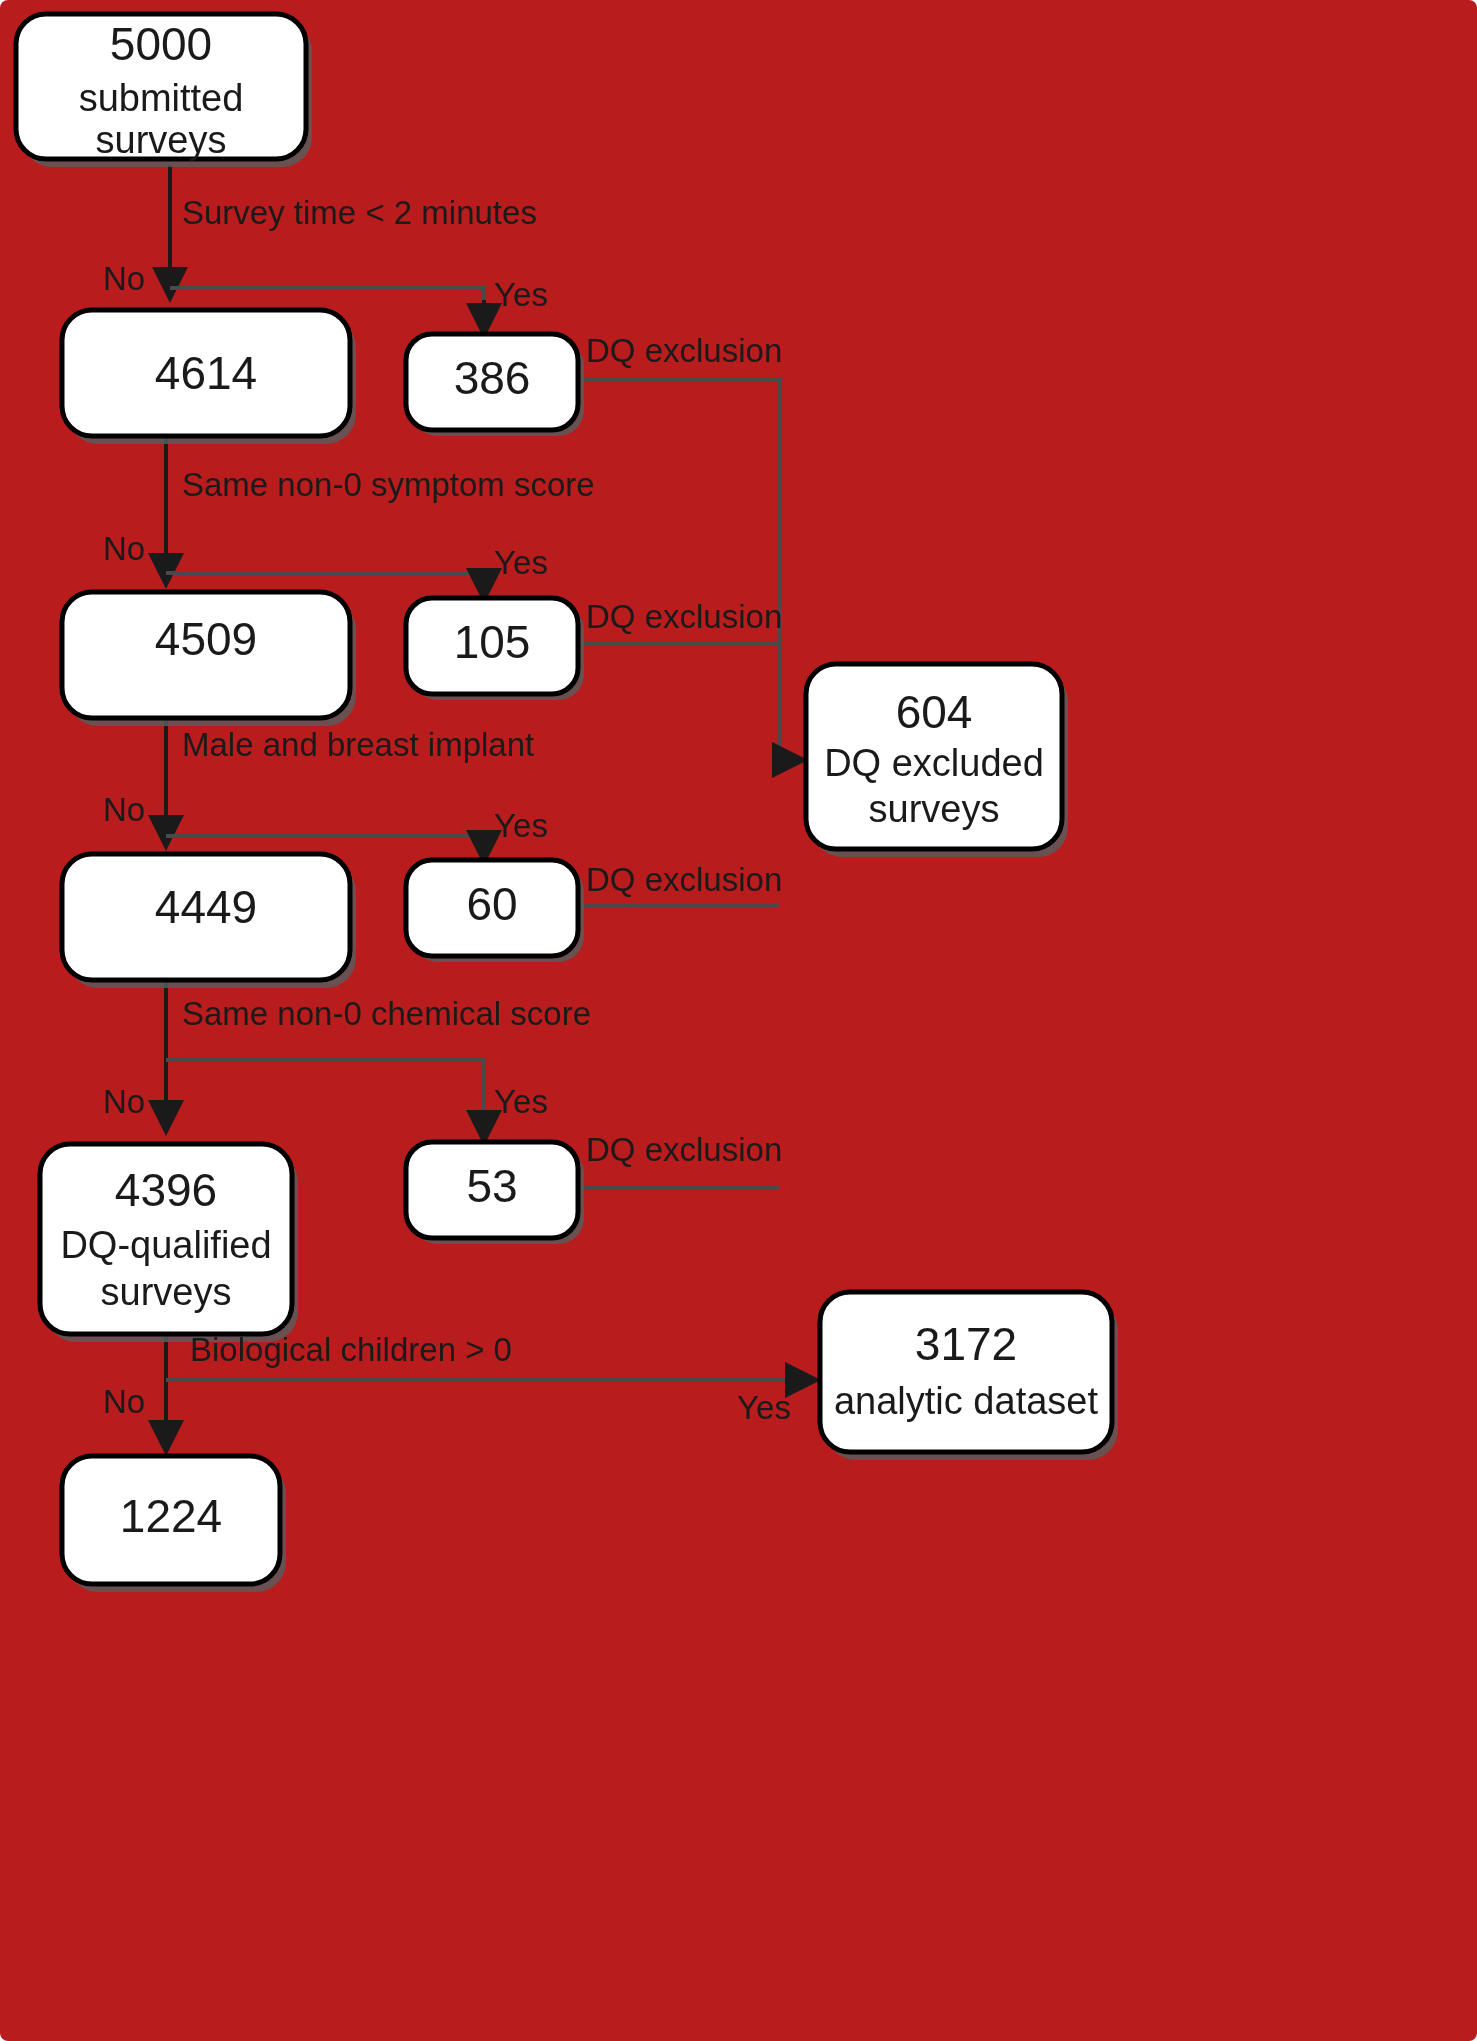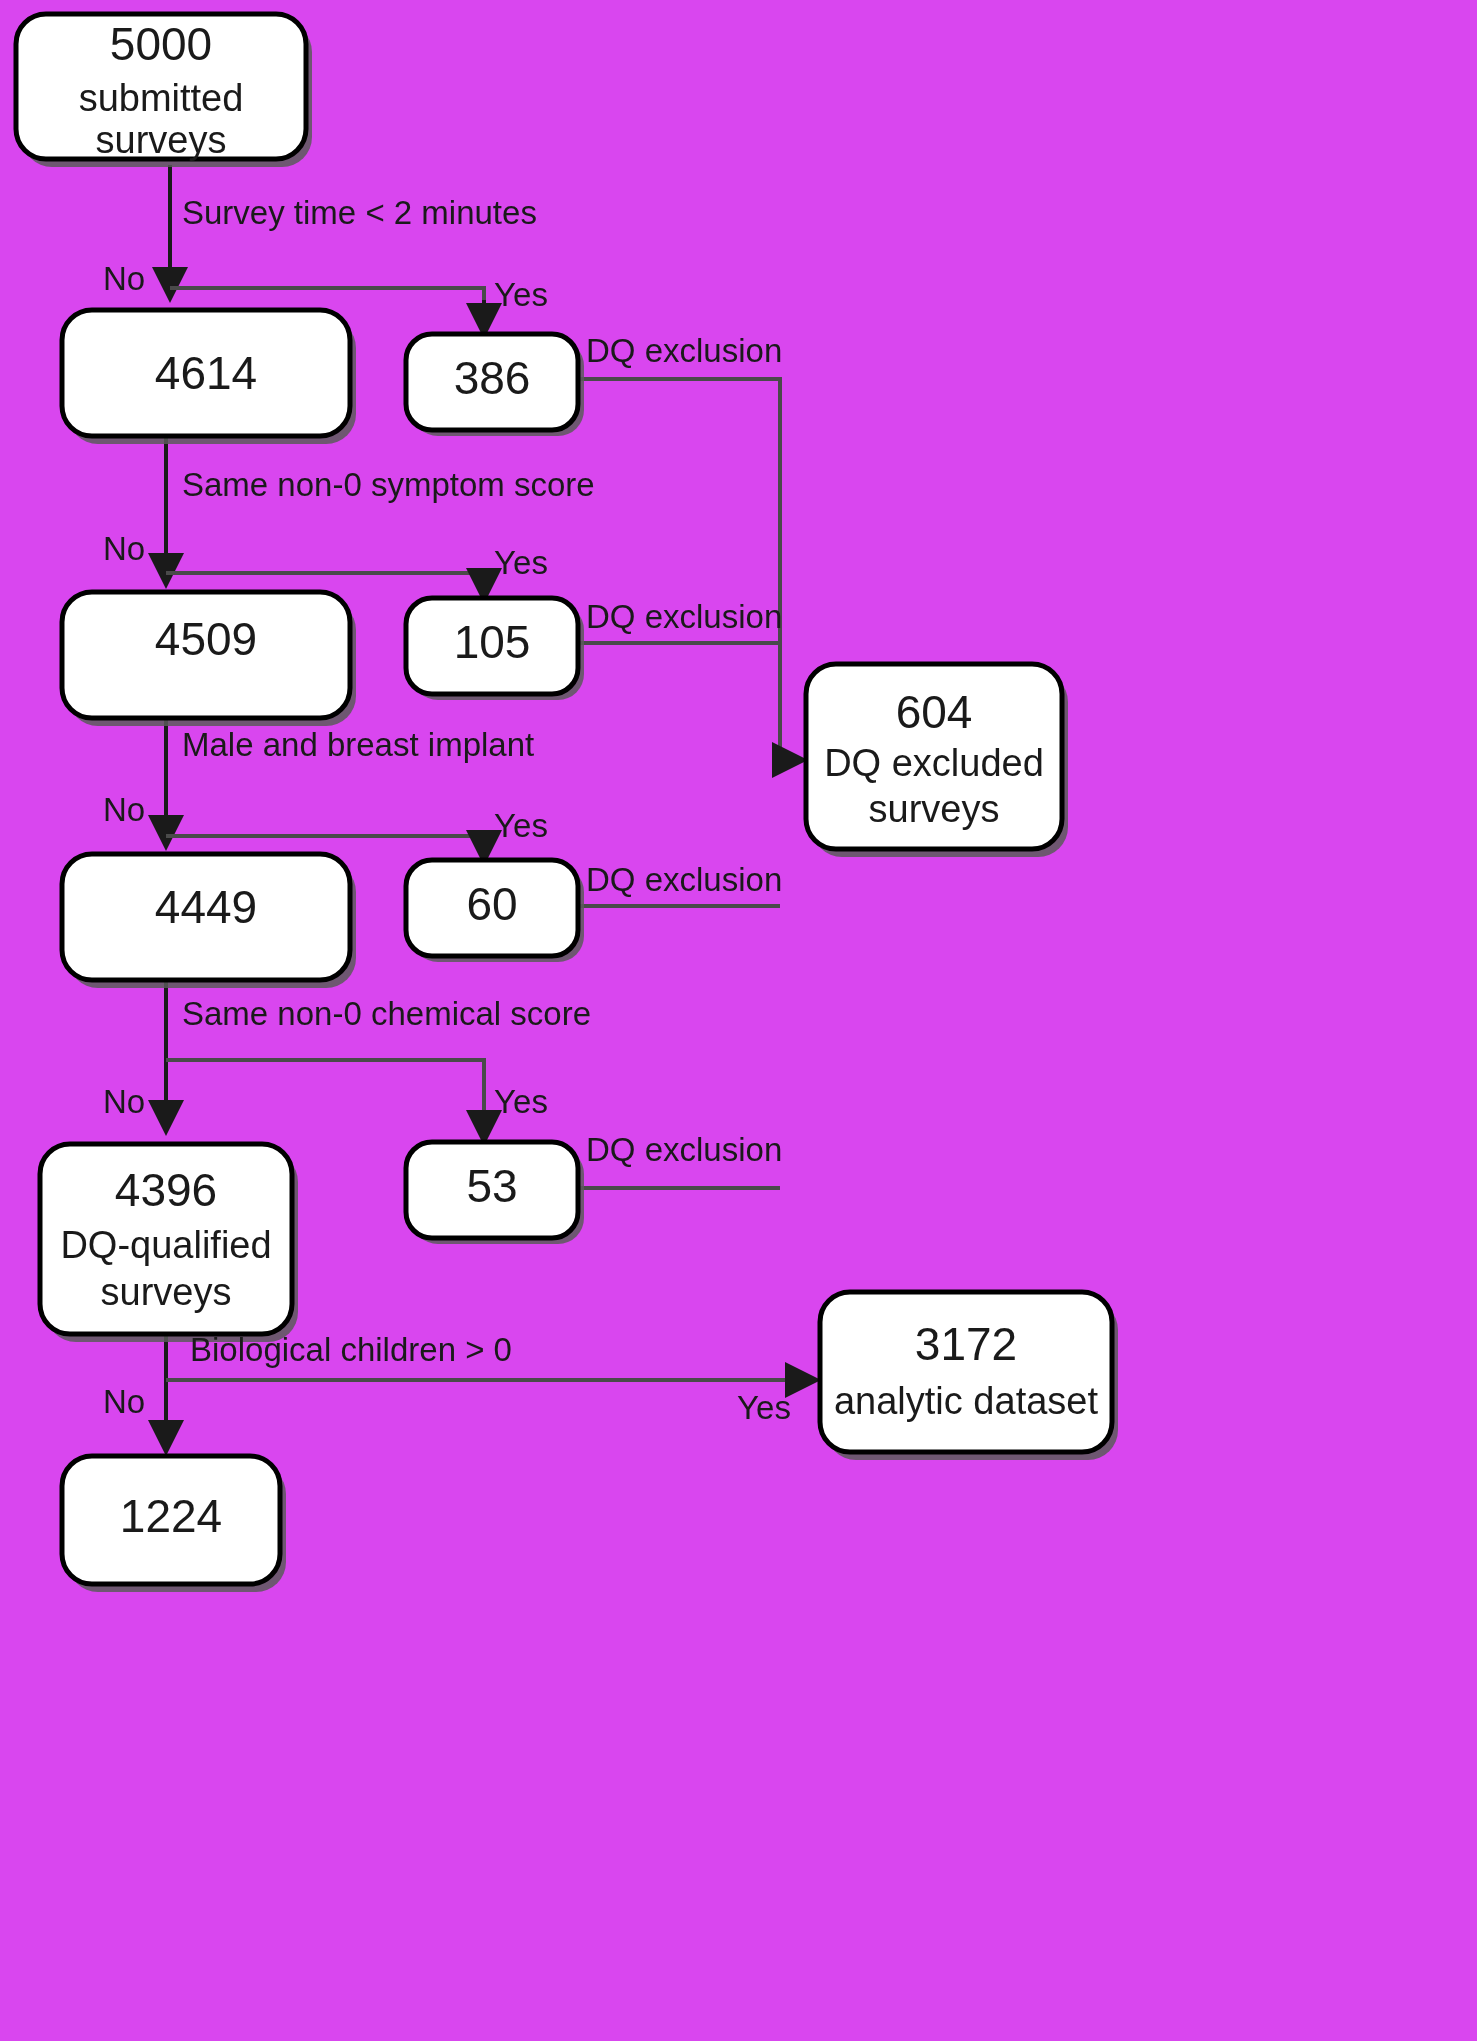--- a/index.html
+++ b/index.html
@@ -7,22 +7,23 @@
     padding: 0;
     background: #ffffff;
   }
   body {
     font-family: "Liberation Sans", sans-serif;
   }
   #canvas {
     position: relative;
     width: 1477px;
     height: 2041px;
-    background: #d946ef;
+    background: #b91c1c;
     overflow: hidden;
+    border-radius: 8px;
   }
   svg#flow {
     position: absolute;
     top: 0;
     left: 0;
     width: 1477px;
     height: 2041px;
     display: block;
   }
   .node-box {

